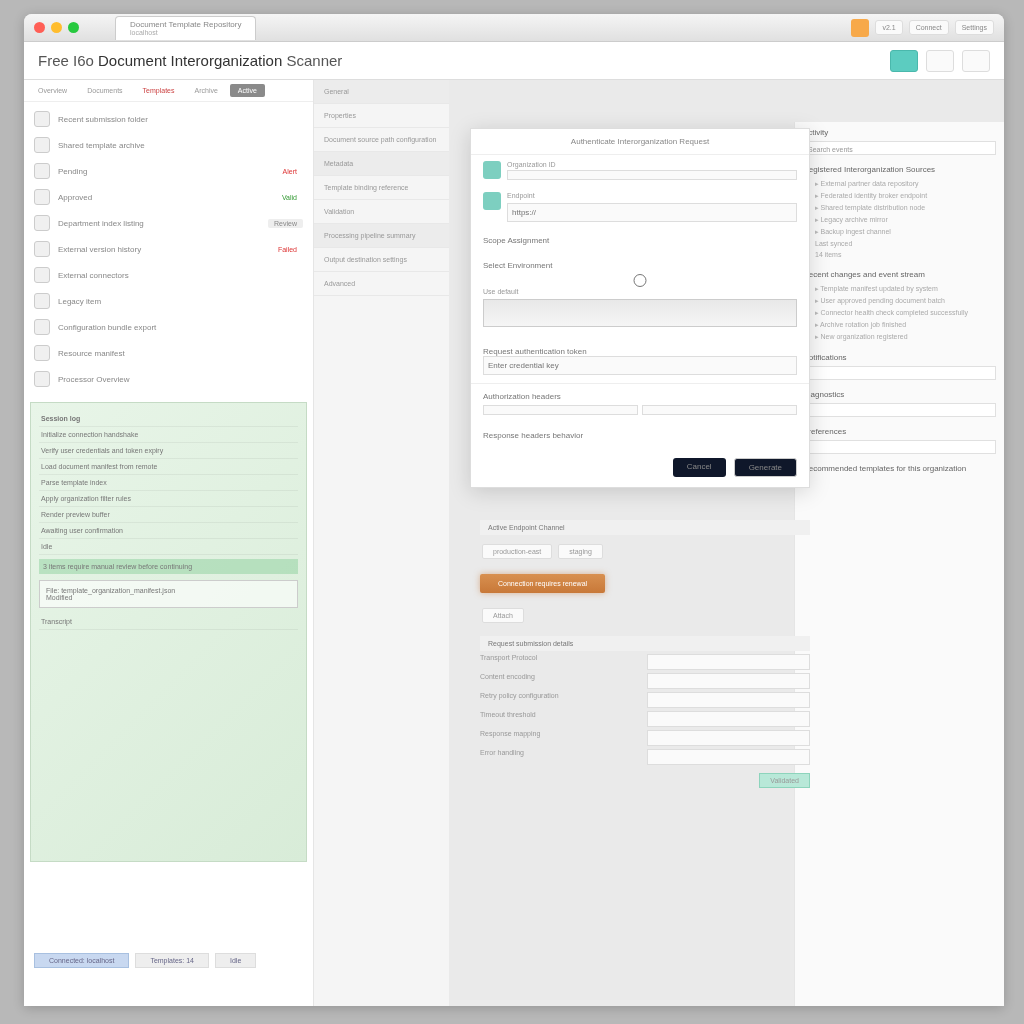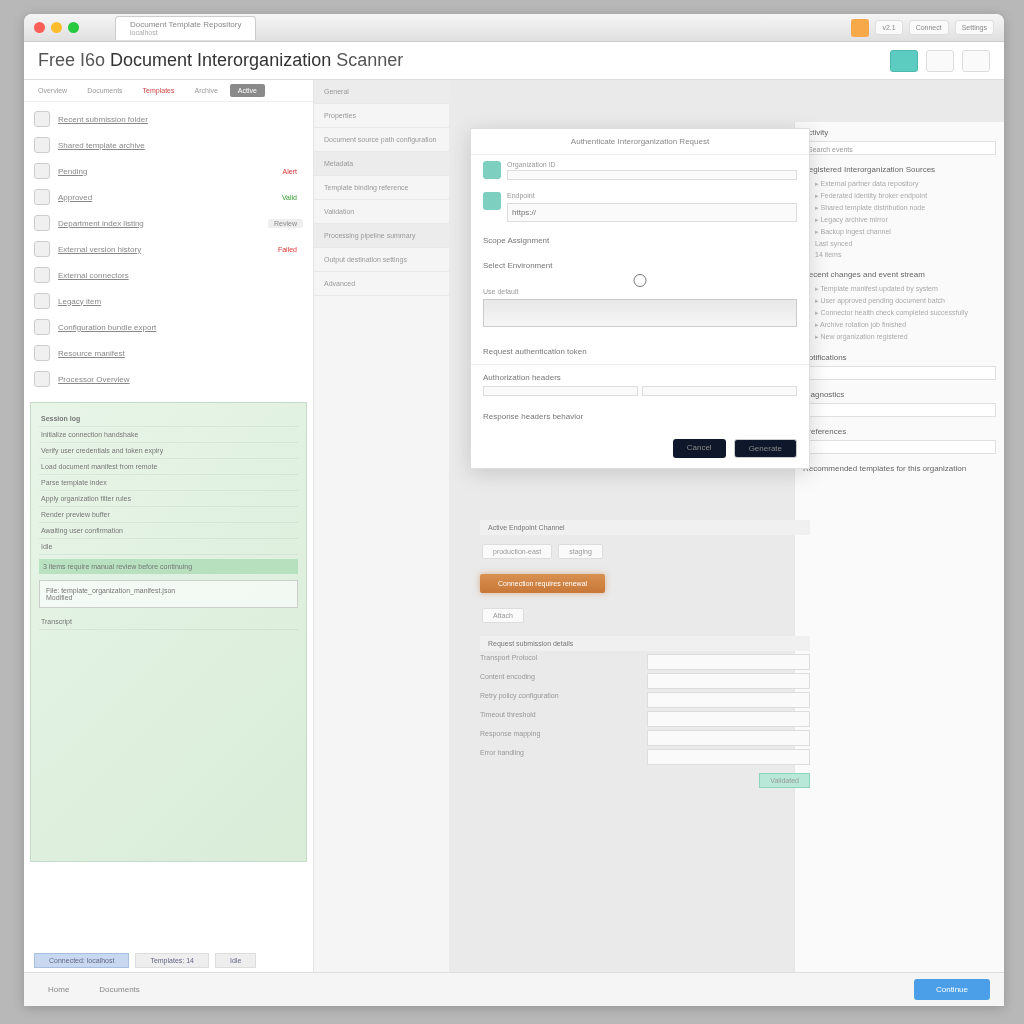--- a/index.html
+++ b/index.html
@@ -8,39 +8,39 @@
 .titlebar { height: 28px; background: linear-gradient(#f5f5f5,#e0e0e0); border-radius: 8px 8px 0 0; display: flex; align-items: center; padding: 0 10px; border-bottom: 1px solid #ccc; }
 .traffic { display: flex; gap: 6px; }
 .dot { width: 11px; height: 11px; border-radius: 50%; }
 .dot.r { background: #ff5f56; } .dot.y { background: #ffbd2e; } .dot.g { background: #27c93f; }
 .tab { margin-left: 36px; background: #fff; border: 1px solid #ccc; border-bottom: none; padding: 3px 14px 4px; font-size: 8px; color: #888; border-radius: 4px 4px 0 0; }
 .tab .sub { font-size: 7px; color: #aaa; }
 .tb-right { margin-left: auto; display: flex; gap: 6px; align-items: center; }
 .tb-ico { width: 18px; height: 18px; background: #f7a94a; border-radius: 3px; }
 .tb-btn { font-size: 7px; color: #888; border: 1px solid #ddd; background: #fafafa; padding: 3px 6px; border-radius: 3px; }
 .header { height: 38px; background: #fff; border-bottom: 1px solid #ddd; display: flex; align-items: center; padding: 0 14px; }
-.title { font-size: 18px; color: #555; }
+.title { font-size: 15px; color: #555; }
 .title .em { color: #333; font-weight: 500; }
 .hdr-actions { margin-left: auto; display: flex; gap: 8px; }
 .hdr-btn { width: 28px; height: 22px; border: 1px solid #ddd; border-radius: 3px; background: #fafafa; }
 .hdr-btn.primary { background: #5cccc0; border-color: #4ab8ac; }
 .content { display: flex; height: calc(100% - 66px); }
 .col { overflow: hidden; }
 .col1 { width: 290px; background: #fff; border-right: 1px solid #e5e5e5; }
 .col2 { width: 135px; background: #f5f5f5; }
 .col-mid { width: 345px; }
 .col-r { flex: 1; background: #fafafa; border-left: 1px solid #e5e5e5; padding: 6px 8px; font-size: 7px; color: #999; margin-top: 42px; }
 .tabs-row { display: flex; gap: 4px; padding: 4px 6px; border-bottom: 1px solid #eee; font-size: 7px; color: #999; }
 .tabs-row .t { padding: 3px 8px; }
 .tabs-row .t.act { background: #8a8a8a; color: #fff; border-radius: 2px; }
 .tabs-row .t.red { color: #c44; }
 .list { padding: 4px 0; }
 .li { display: flex; align-items: center; padding: 5px 10px; font-size: 8px; color: #888; gap: 8px; }
 .li .ico { width: 16px; height: 16px; border: 1px solid #ccc; border-radius: 3px; background: #f0f0f0; flex-shrink: 0; }
-.li .txt { flex: 1; filter: blur(0.4px); text-decoration: underline; }
+.li .txt { flex: 1; filter: blur(0.4px); }
 .li .tag { font-size: 7px; padding: 1px 6px; border-radius: 2px; }
 .tag.red { color: #d33; }
 .tag.grn { color: #393; }
 .tag.gry { background: #eee; color: #888; }
 .panel-green { margin: 6px; background: linear-gradient(135deg,#e8f5e8 0%,#d8ecd8 100%); border: 1px solid #c5dbc5; height: 460px; font-size: 7px; color: #777; padding: 8px; }
 .panel-green .row { padding: 4px 2px; border-bottom: 1px solid rgba(0,0,0,0.05); filter: blur(0.5px); }
 .panel-green .hl { background: rgba(120,200,140,0.4); padding: 4px; margin: 4px 0; }
 .panel-green .box { background: rgba(255,255,255,0.6); border: 1px solid #ccc; padding: 6px; margin: 6px 0; }
 .col2 .sect { padding: 8px 10px; font-size: 7px; color: #999; border-bottom: 1px solid #e8e8e8; filter: blur(0.4px); }
 .col2 .sect.hd { background: #ececec; }
@@ -266,20 +266,21 @@
       </div>
     </div>
     <div class="mrow">Scope Assignment</div>
     <div class="mrow">
       <div>Select Environment</div>
       <label style="margin-top:4px"><input type="radio" style=""> <span>Use default</span></label>
       <div class="big-inp"></div>
     </div>
     <div class="mrow">
       <div>Request authentication token</div>
+      <input class="inp" placeholder="Enter credential key" style="">
     </div>
     <div class="mrow" style="border-top:1px solid #eee">
       <div>Authorization headers</div>
       <div style="display:flex;gap:4px;margin-top:4px">
           <div class="inp" style="flex:1"></div>
           <div class="inp" style="flex:1"></div>
         </div>
     </div>
     <div class="mrow">
       <div>Response headers behavior</div>
@@ -327,19 +328,14 @@
       </div>
     <div class="r" style="text-align:right"><span class="teal-pill">Validated</span></div>
   </div>
 
   <div class="bottom-status">
     <div class="chip2">Connected: localhost</div>
     <div class="chip2 g">Templates: 14</div>
     <div class="chip2 g">Idle</div>
   </div>
 
-  <div class="footer-bar">
-    <div class="fbtn">Home</div>
-    <div class="fbtn">Documents</div>
-    <div class="fbtn primary">Continue</div>
-  </div>
 
 </div>
 
 </body></html>

